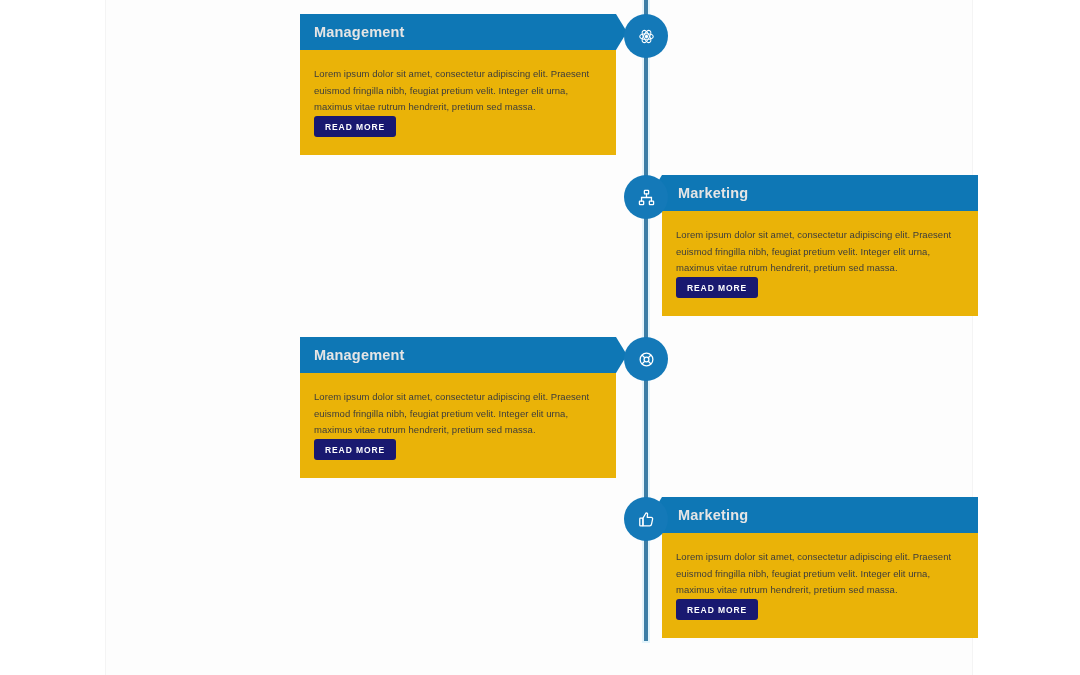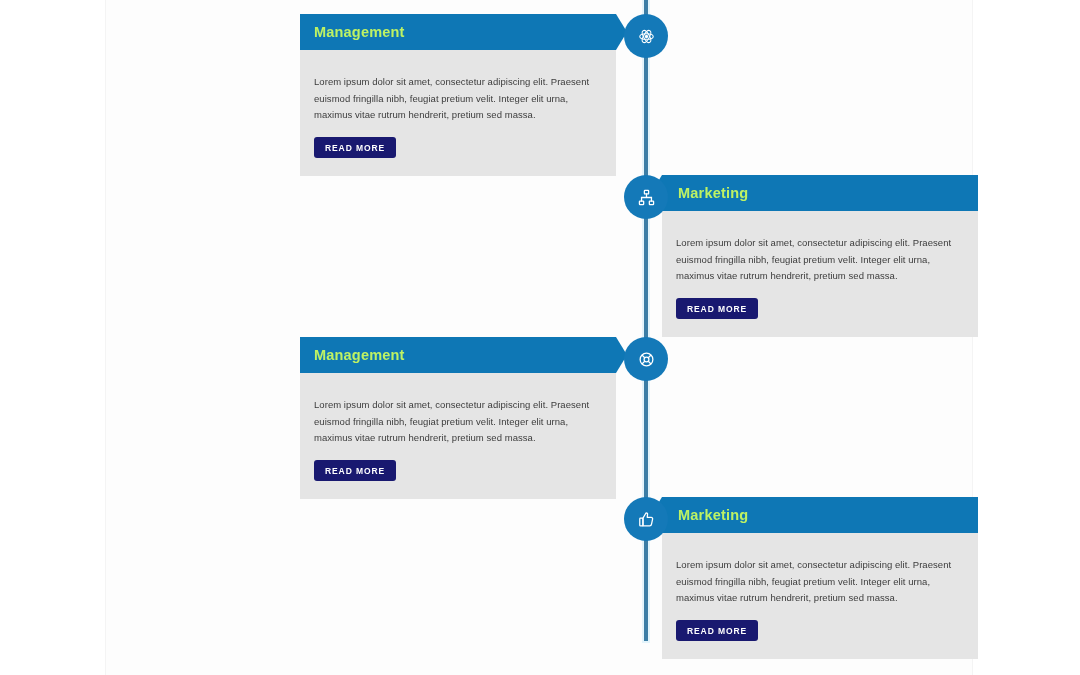--- a/index.html
+++ b/index.html
@@ -81,21 +81,21 @@
     height: 36px;
     background: #0e77b5;
     display: flex;
     align-items: center;
     box-sizing: border-box;
   }
   .card.left  .card-header { padding-left: 14px; }
   .card.right .card-header { padding-left: 16px; }
 
   .card-title {
-    color: #bef264;
+    color: #e5e5e5;
     font-size: 14.5px;
     font-weight: bold;
     letter-spacing: 0.2px;
     line-height: 1;
   }
 
   
   .card.left .card-header::after {
     content: "";
     position: absolute;
@@ -114,36 +114,35 @@
     left: -11px;
     top: 0;
     width: 0;
     height: 0;
     border-top: 18px solid transparent;
     border-bottom: 18px solid transparent;
     border-right: 11px solid #0e77b5;
   }
 
   .card-body {
-    background: #e5e5e5;
-    padding: 24px 16px 18px 14px;
+    background: #eab308;
+    padding: 16px 16px 18px 14px;
     box-sizing: border-box;
   }
 
   .card-text {
     margin: 0;
     color: #3c3c3c;
     font-size: 9.5px;
     line-height: 1.75;
     letter-spacing: 0.05px;
   }
 
   .read-more {
     display: inline-block;
-    margin-top: 13px;
     background: #191970;
     color: #ffffff;
     font-size: 8.5px;
     font-weight: bold;
     letter-spacing: 0.9px;
     padding: 7px 11px 6px 11px;
     border: none;
     border-radius: 3px;
     cursor: pointer;
     font-family: "Liberation Sans", sans-serif;

